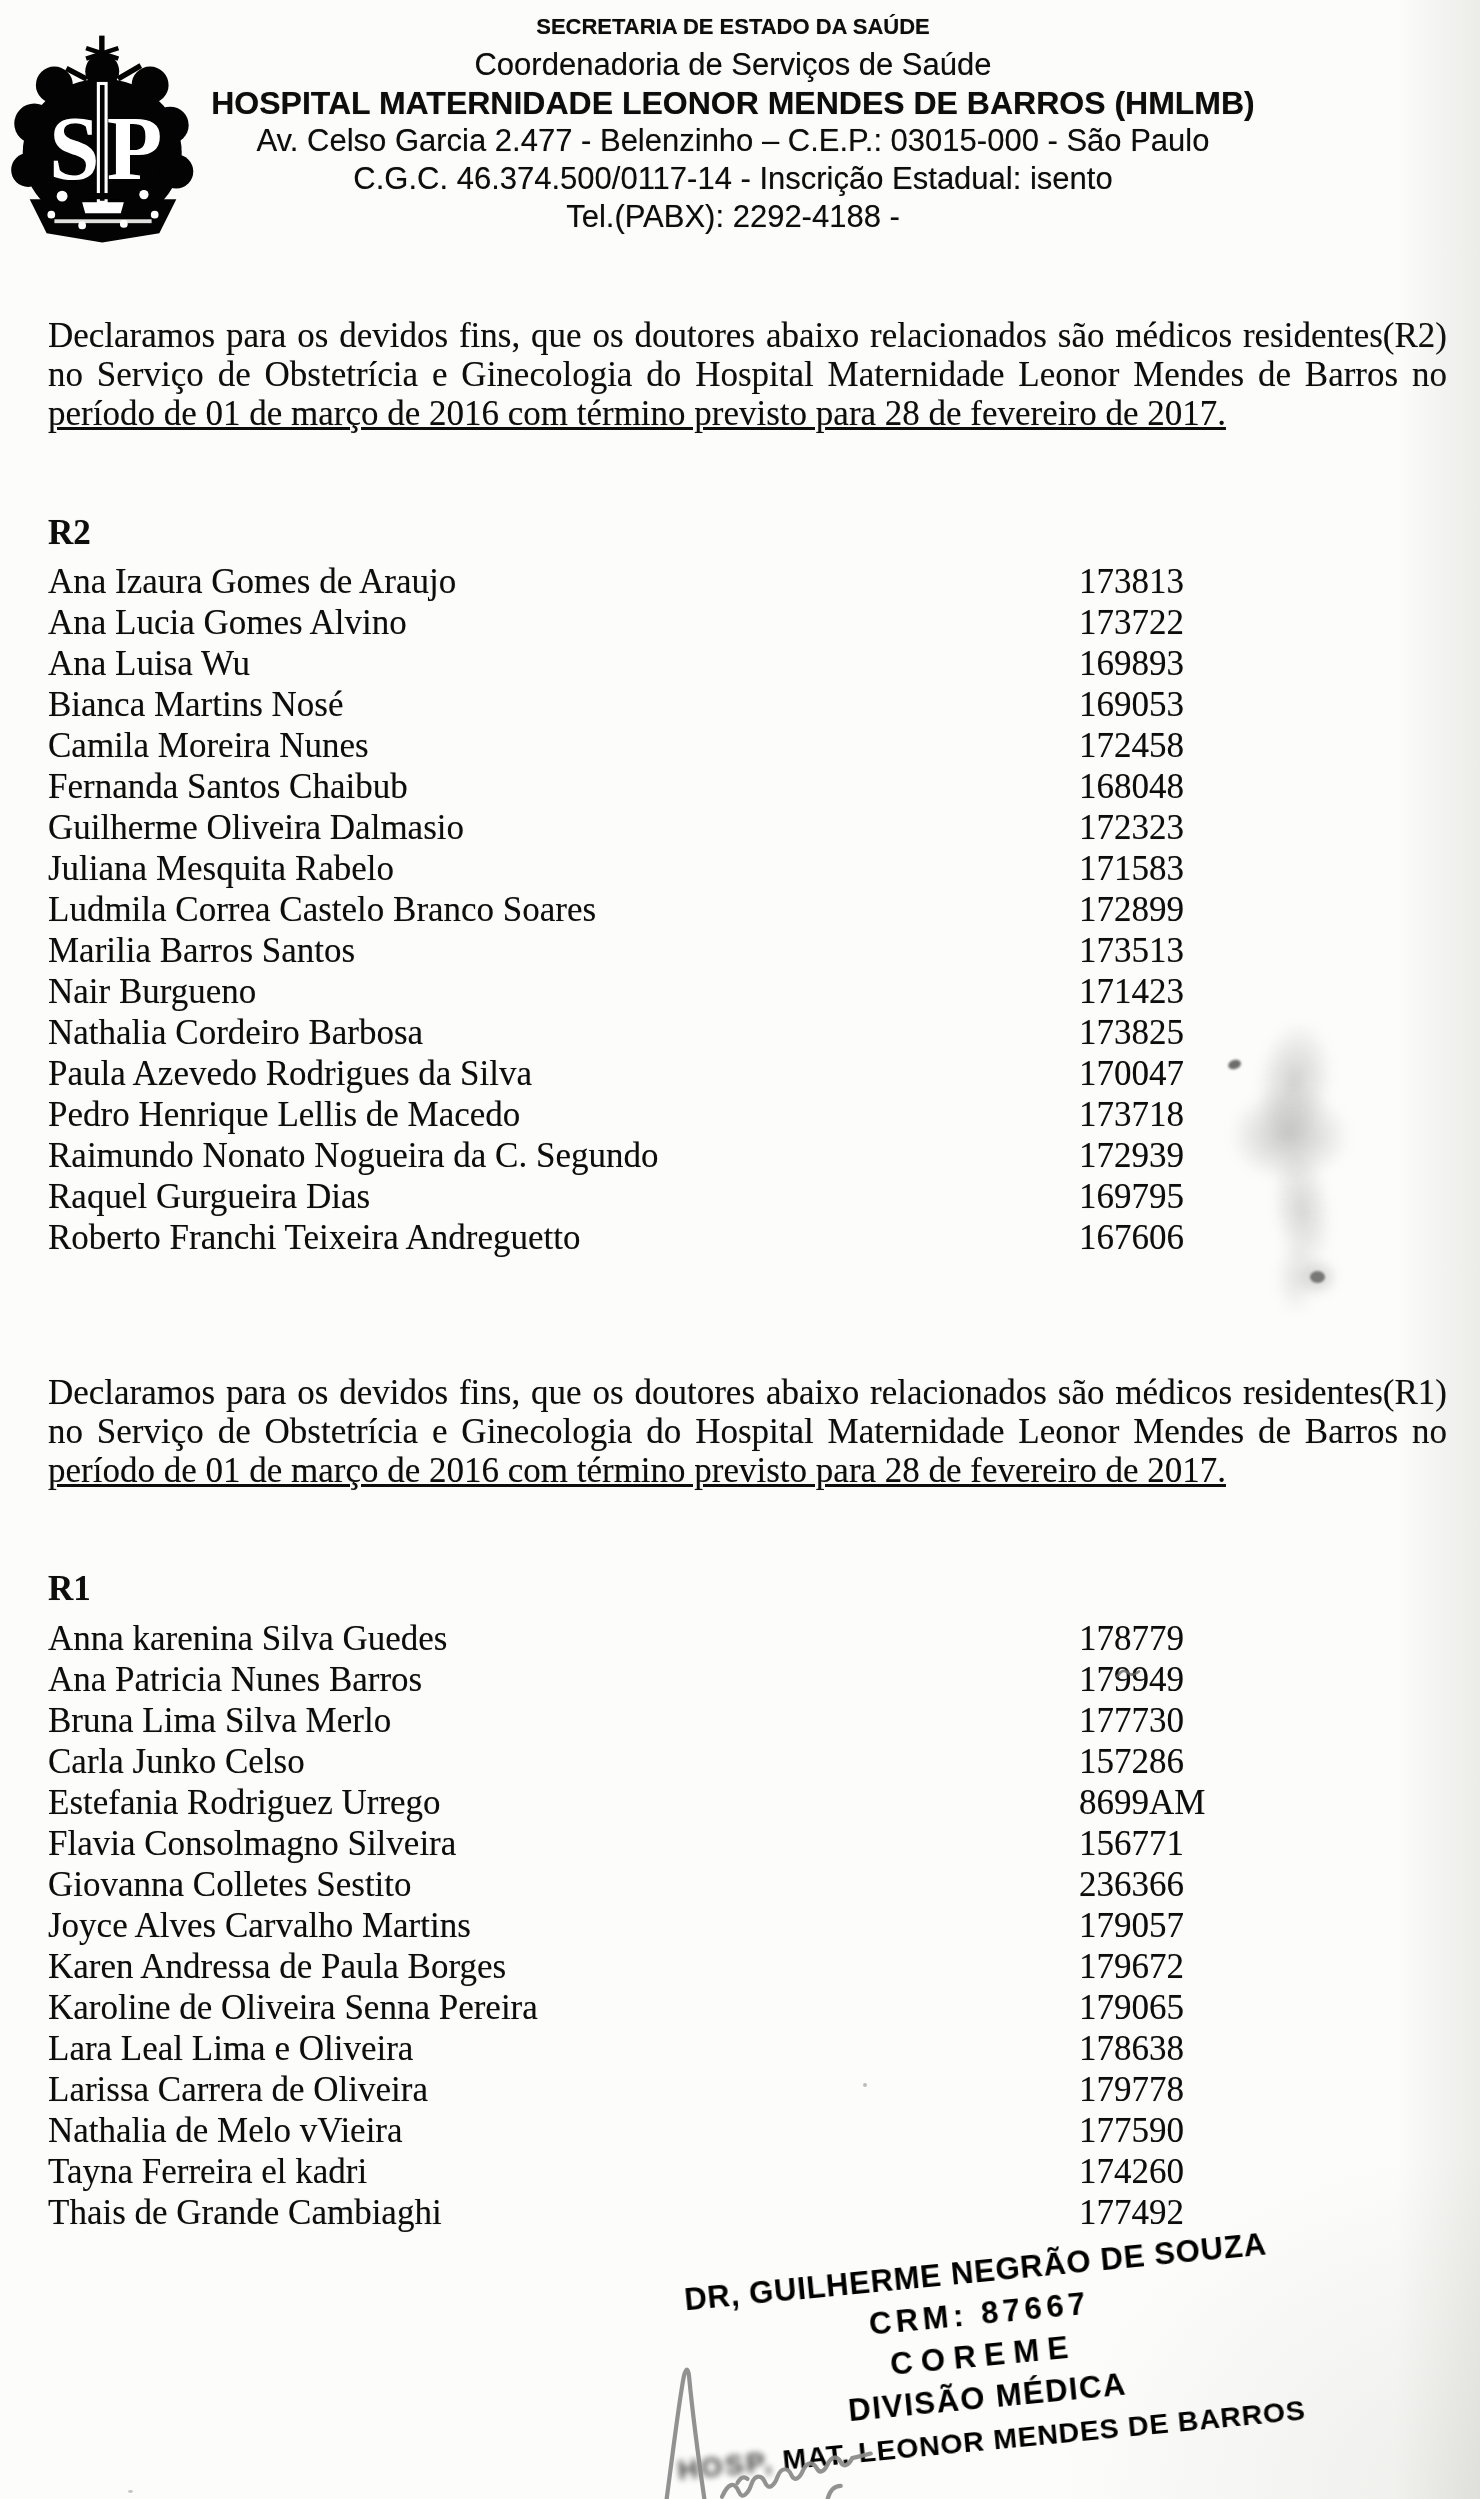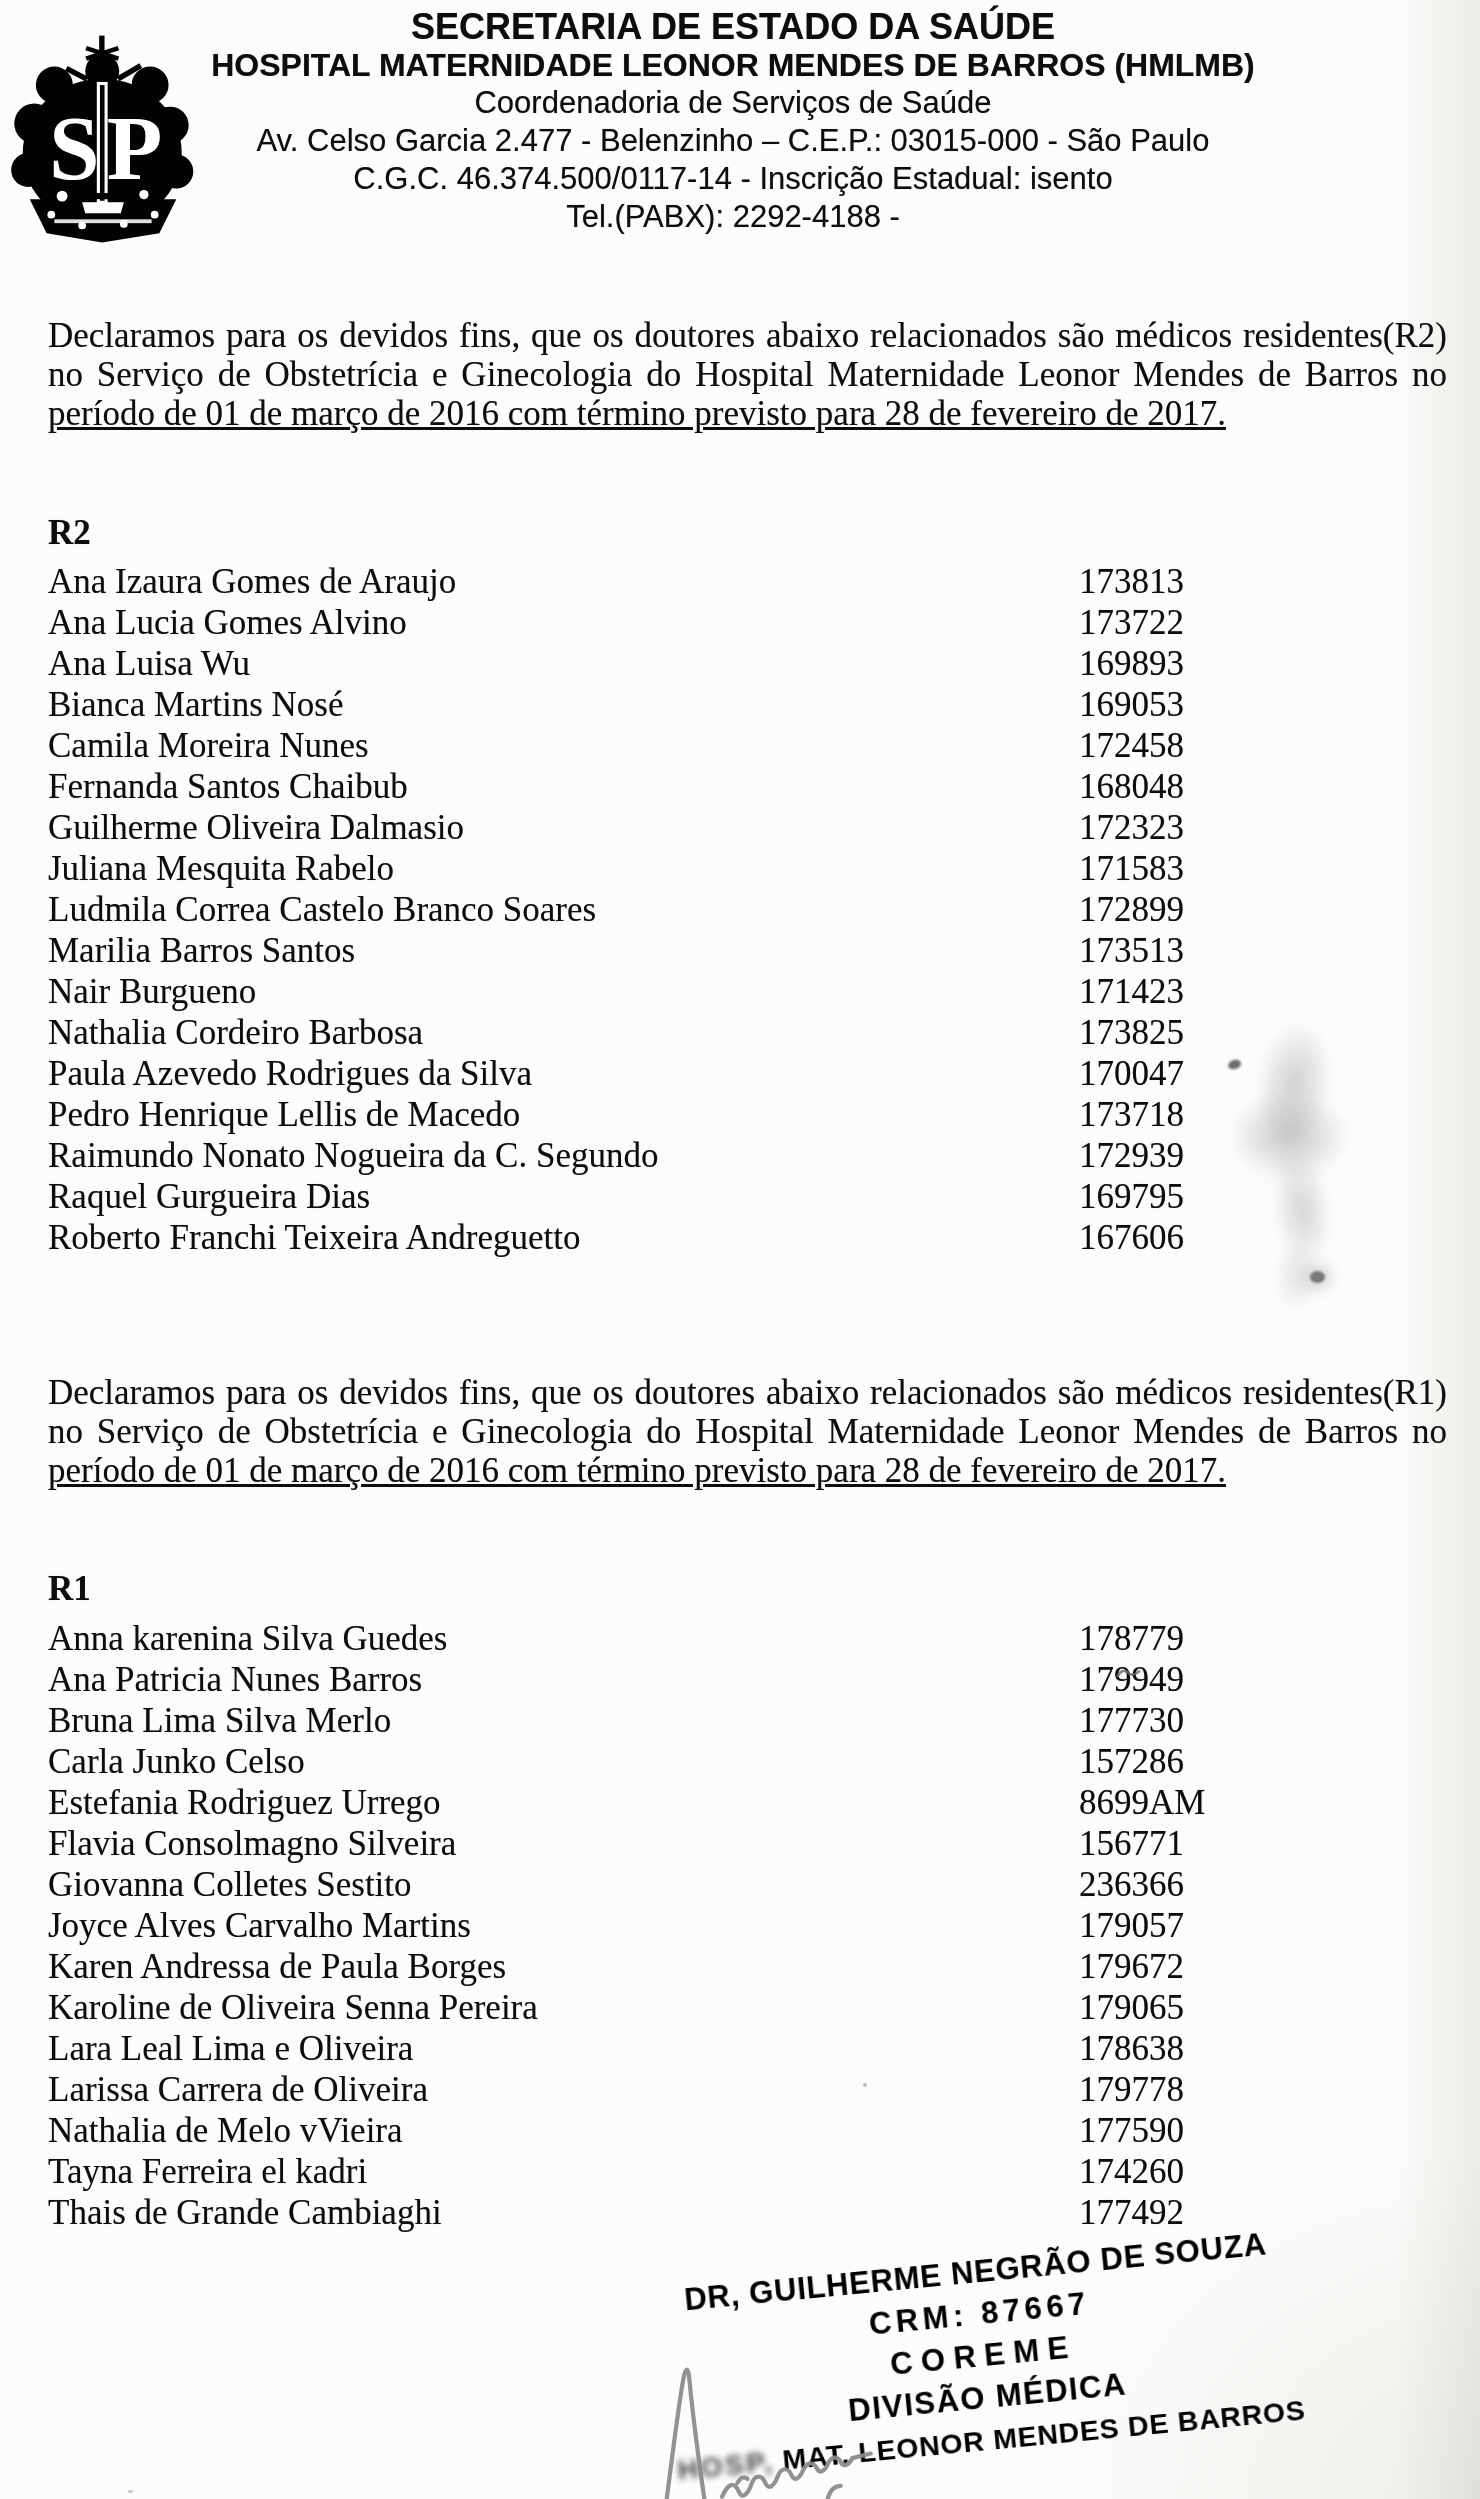--- a/index.html
+++ b/index.html
@@ -14,21 +14,21 @@
   
   .header-block{
     position:absolute;left:0;top:7.7px;width:1466px;
     text-align:center;
     font-family:"Liberation Sans","DejaVu Sans",sans-serif;
     line-height:38px;
     text-shadow:0 0 0.8px rgba(0,0,0,.45);
   }
   .hl{white-space:nowrap;}
   .hl.b{font-weight:bold;}
-  .hl1{font-size:36px;}
+  .hl1{font-size:22px;}
   .hl2{font-size:31px;}
   .hl3{font-size:32px;}
   .hl4,.hl5,.hl6{font-size:31px;}
   
   .logo{position:absolute;left:7.7px;top:31px;width:190px;height:213px;filter:blur(0.3px) contrast(1.1);}
   
   .para{
     position:absolute;left:48px;width:1399px;
     font-size:35px;line-height:39px;
     text-shadow:0 0 0.8px rgba(0,0,0,.35);
@@ -126,22 +126,22 @@
       <rect x="60" y="244" width="126" height="5" opacity=".85"></rect>
     </g>
     <g fill="#0e0e0e">
       <rect x="119" y="70" width="6" height="150"></rect>
       <rect x="104" y="210" width="36" height="8"></rect>
     </g>
   </svg>
 
   <div class="header-block">
     <div class="hl hl1 b">SECRETARIA DE ESTADO DA SAÚDE</div>
+    <div class="hl hl2">Coordenadoria de Serviços de Saúde</div>
     <div class="hl hl3 b">HOSPITAL MATERNIDADE LEONOR MENDES DE BARROS (HMLMB)</div>
-    <div class="hl hl2">Coordenadoria de Serviços de Saúde</div>
     <div class="hl hl4">Av. Celso Garcia 2.477 - Belenzinho – C.E.P.: 03015-000 - São Paulo</div>
     <div class="hl hl5">C.G.C. 46.374.500/0117-14  -  Inscrição Estadual: isento</div>
     <div class="hl hl6">Tel.(PABX): 2292-4188  -</div>
   </div>
 
   <div class="para" id="para1">
     <div class="jline">Declaramos para os devidos fins, que os doutores abaixo relacionados são médicos residentes(R2)</div>
     <div class="jline">no Serviço de Obstetrícia e Ginecologia do Hospital Maternidade Leonor Mendes de Barros no</div>
     <div class="lline">período de 01 de março de 2016 com término previsto para 28 de fevereiro de 2017.</div>
   </div>

